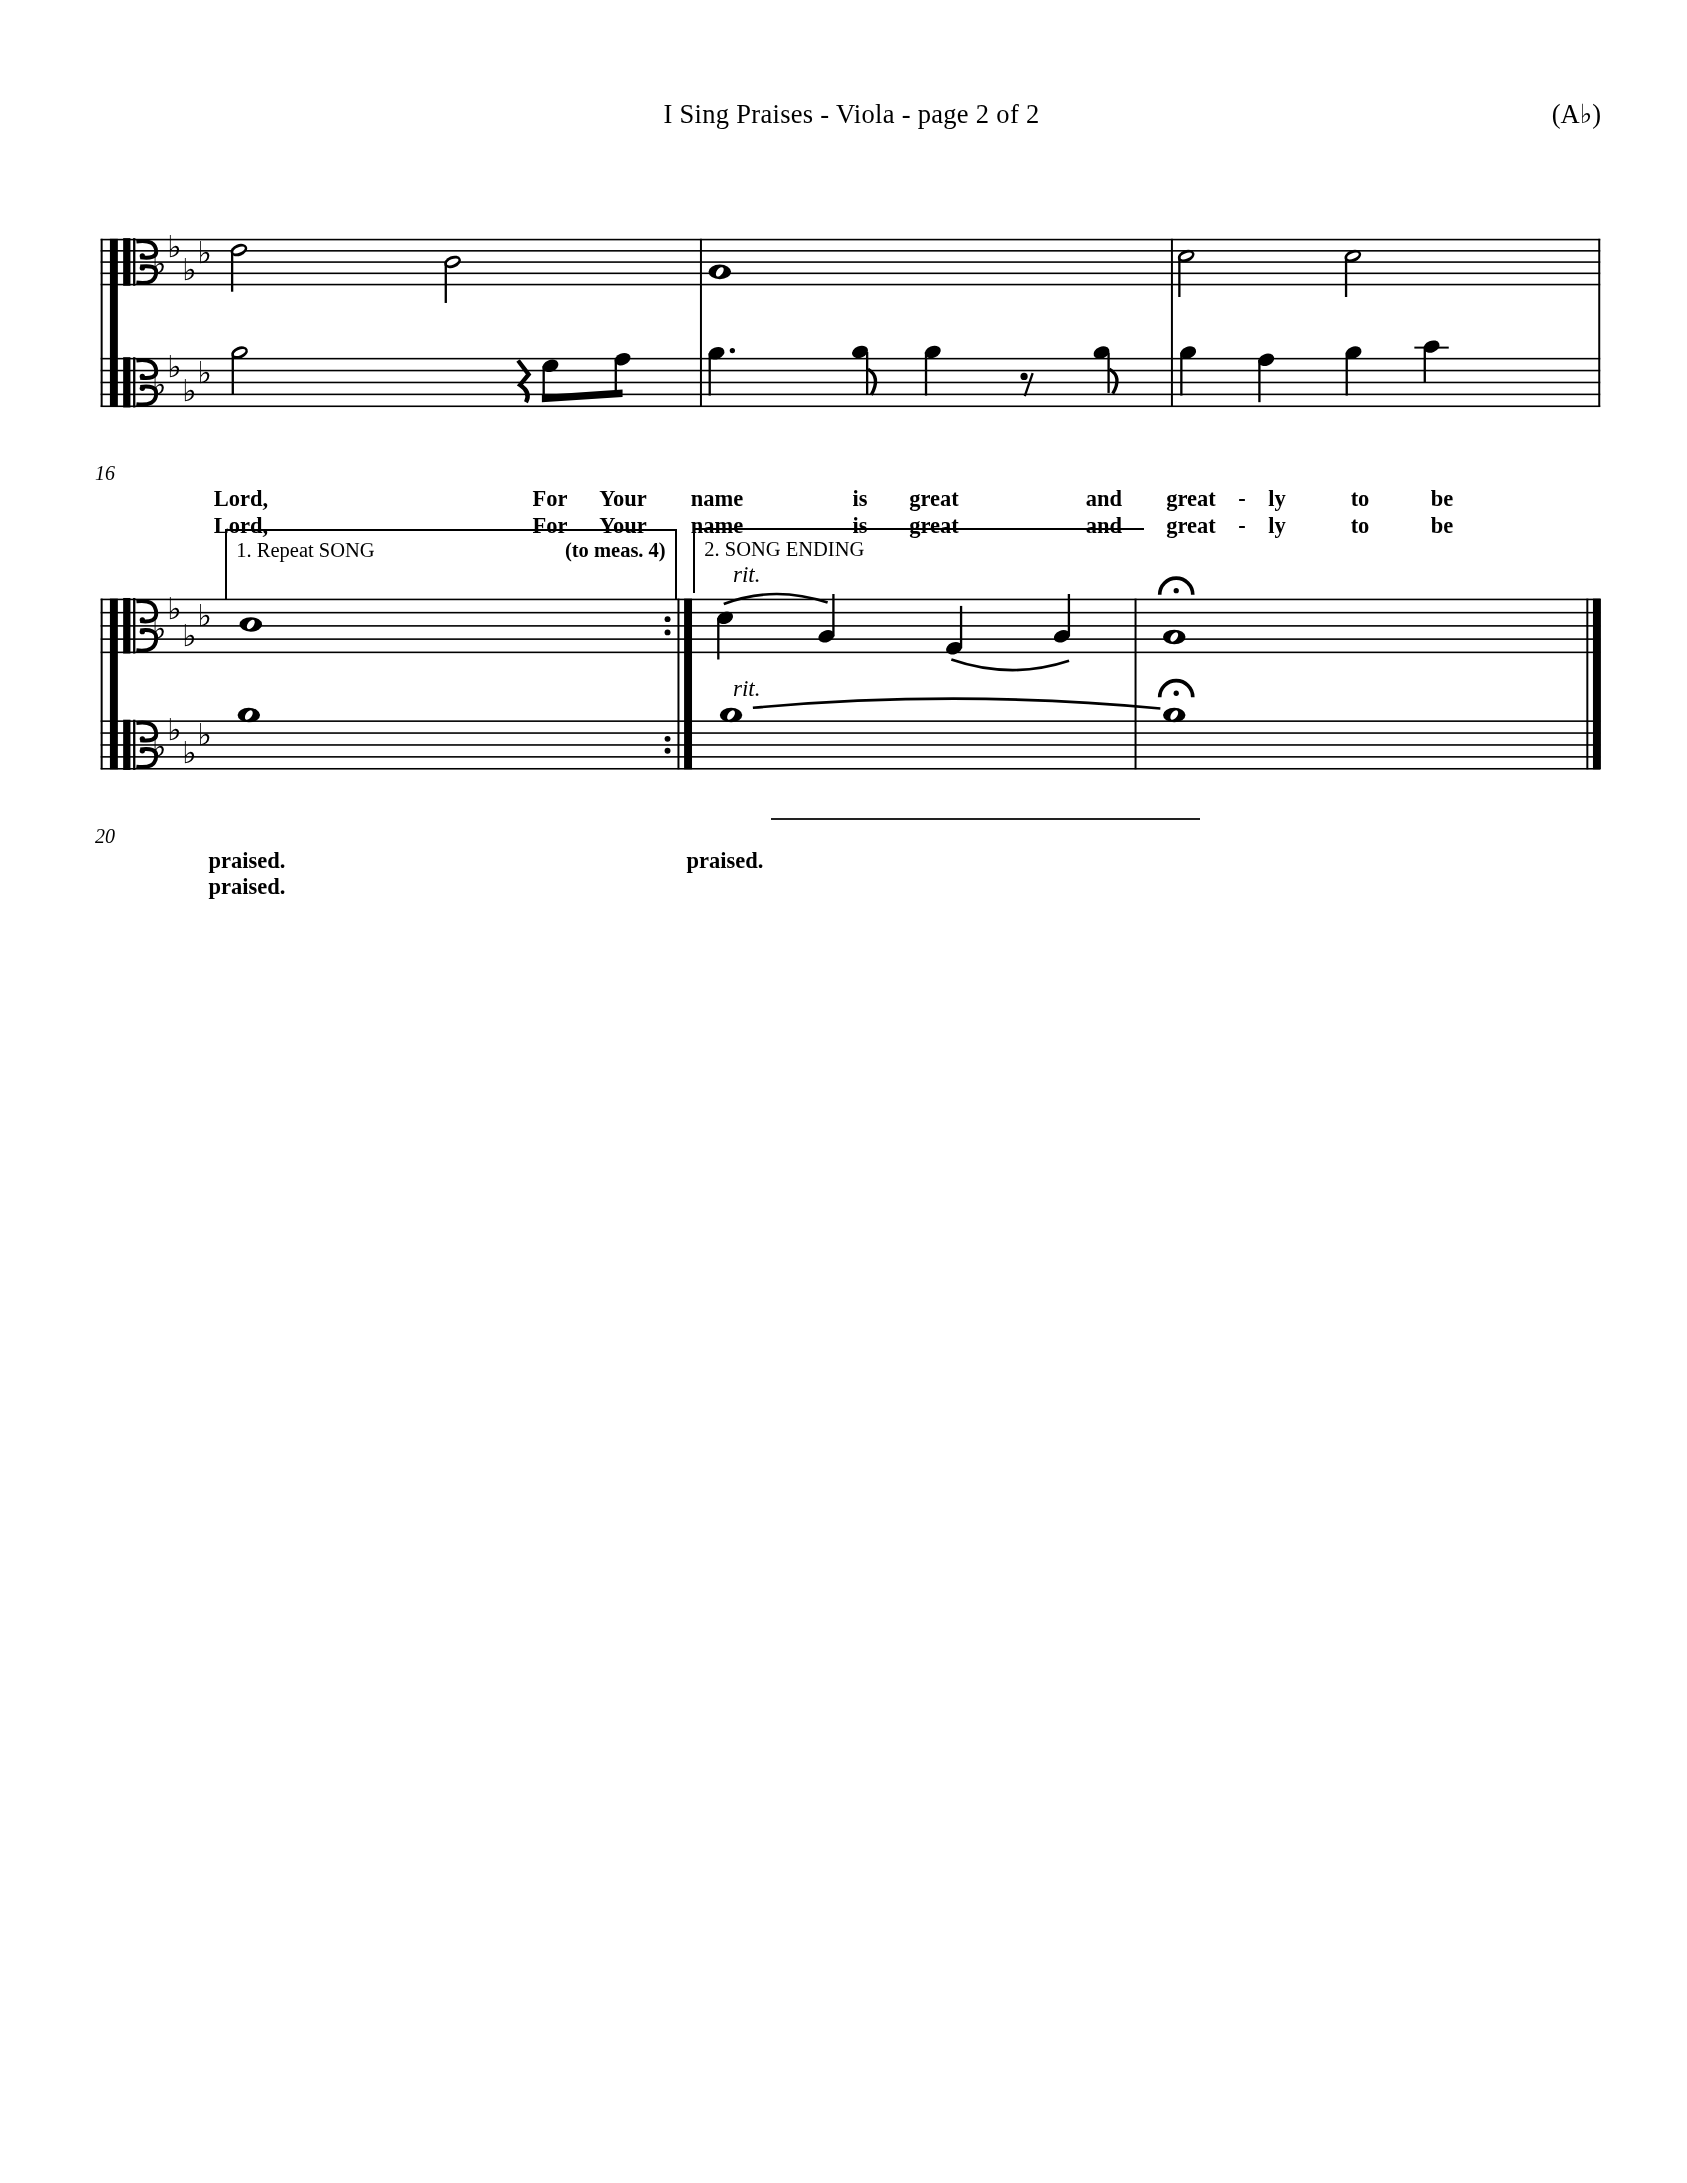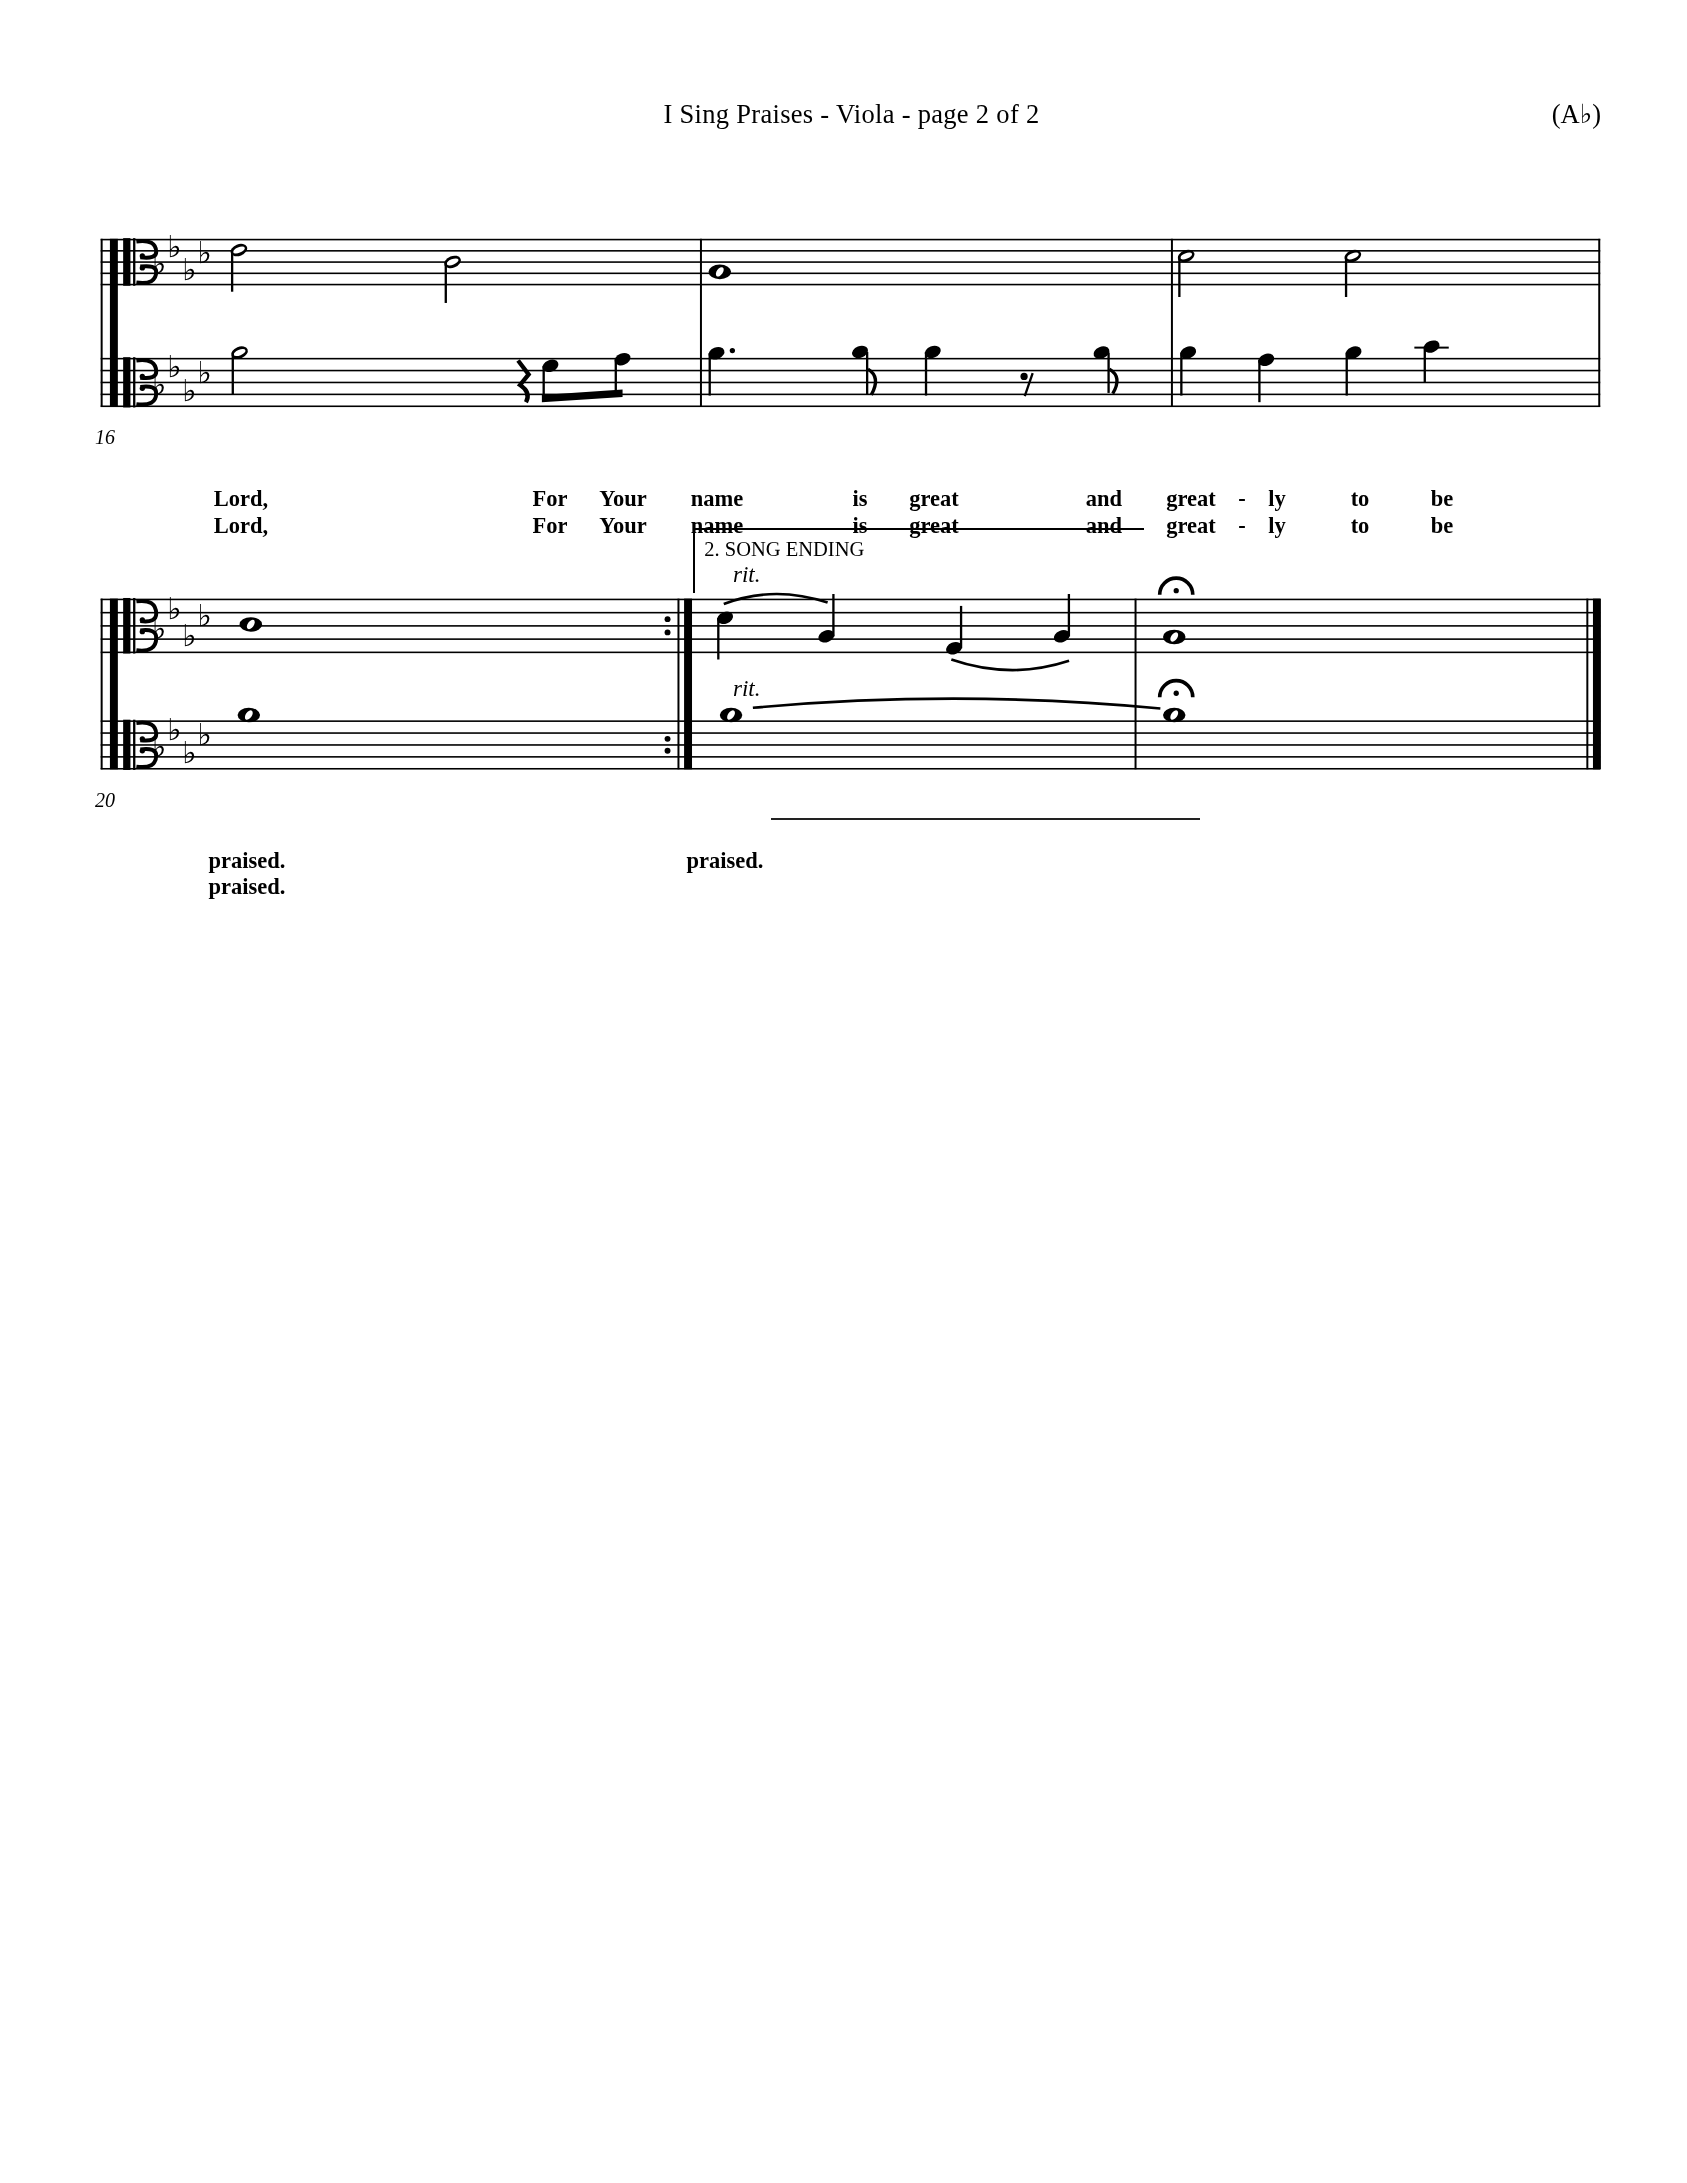--- a/index.html
+++ b/index.html
@@ -14,21 +14,21 @@
   .abs{position:absolute;}
   .title{
     top:99px;left:0;width:1687px;text-align:center;
     font-size:26.5px;letter-spacing:0.3px;padding-left:8px;
   }
   .keylabel{
     top:98px;left:1515px;width:86px;text-align:right;
     font-size:26.5px;
   }
   .measure-num{
-    font-style:italic;font-size:20px;
+    font-style:italic;font-size:20px;margin-top:36px;
   }
   .lyric{
     font-weight:bold;font-size:22.5px;white-space:nowrap;
     transform:translateX(-50%);
     margin-top:47px;
   }
   .volta{
     border-top:2px solid #000;border-left:2px solid #000;
     box-sizing:border-box;
     display:flex;justify-content:space-between;align-items:flex-start;
@@ -316,20 +316,24 @@
         <ellipse rx="17" ry="11"></ellipse>
           <ellipse rx="8" ry="4.6" fill="#fff" transform="rotate(-55)"></ellipse>
       </g>
       <g>
         <path d="M1753,1054 A25,25 0 0 1 1803,1054" fill="none" stroke="#000" stroke-width="5.5"></path>
         <circle cx="1778" cy="1048" r="4"></circle>
       </g>
     </g>
   </svg>
 
+  <div class="abs volta closed" style="left:225px;top:529px;width:452px;height:70px;">
+    <span>1. Repeat SONG</span>
+    <span class="target">(to meas. 4)</span>
+  </div>
   <div class="abs volta" style="left:693px;top:528px;width:451px;height:65px;">
     <span>2. SONG ENDING</span>
   </div>
 
   <div class="abs rit" style="left:733px;top:562px;">rit.</div>
   <div class="abs rit" style="left:733px;top:676px;">rit.</div>
 
   <div class="abs measure-num" style="left:95px;top:426px;">16</div>
   <div class="abs measure-num" style="left:95px;top:789px;">20</div>
 

